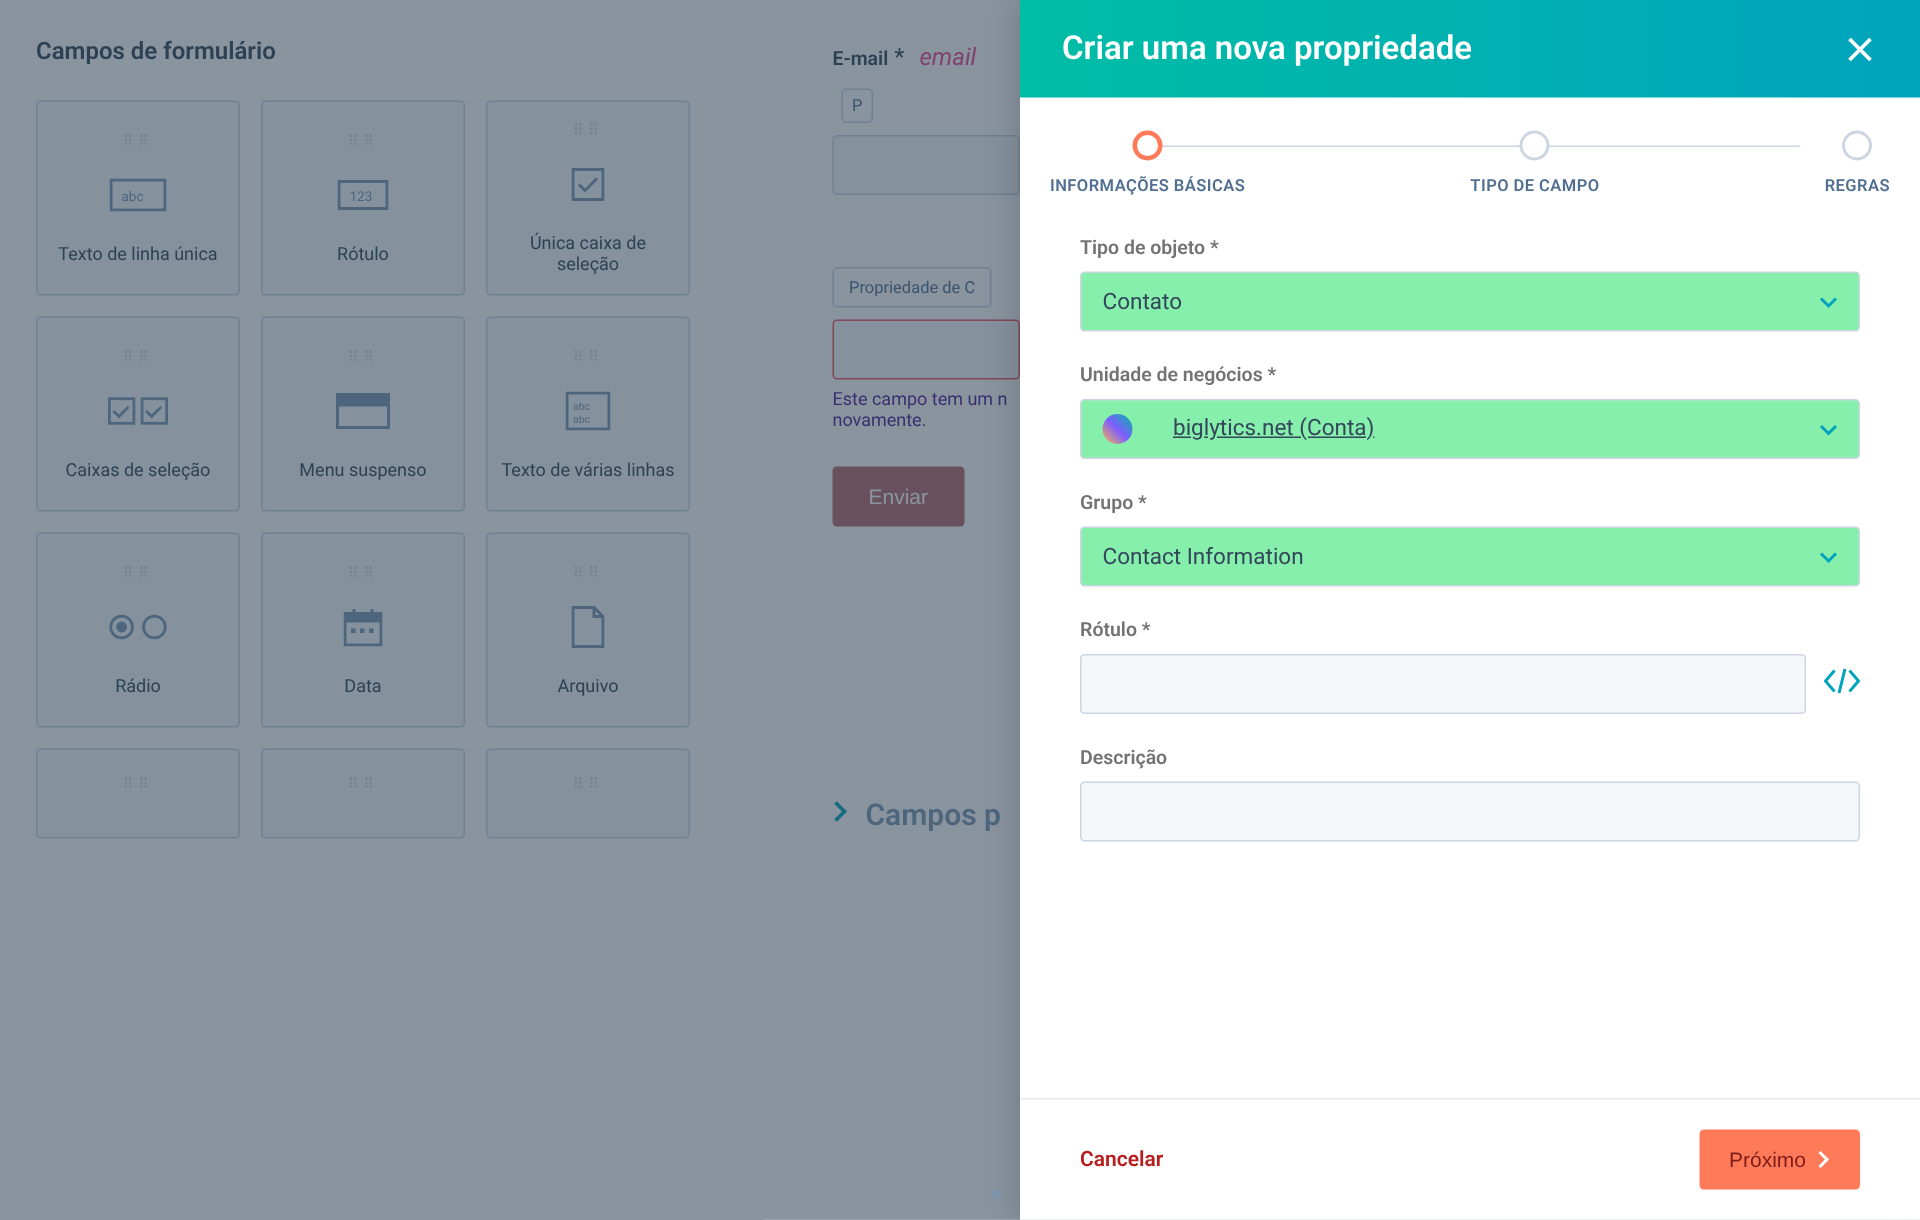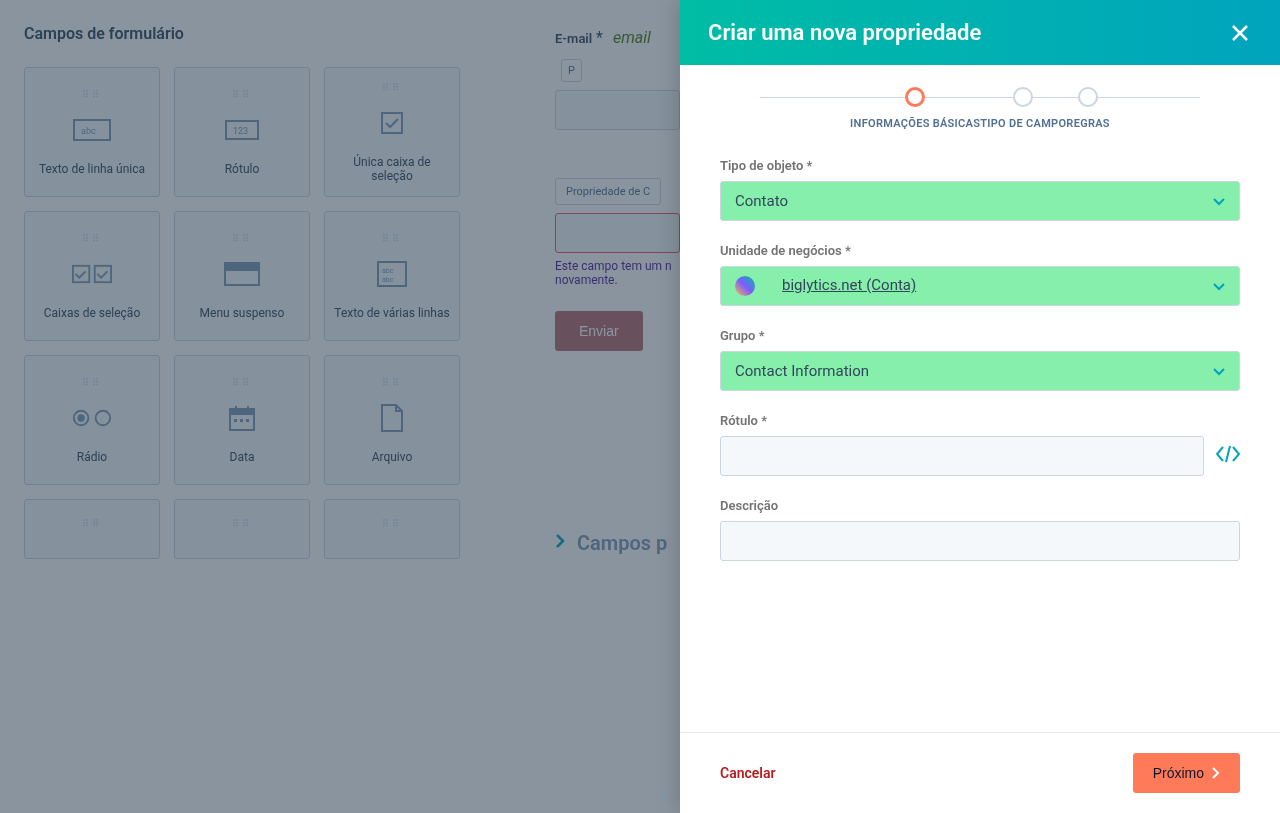--- a/index.html
+++ b/index.html
@@ -12,61 +12,61 @@
 .field-card { border: 1px solid #cbd6e2; border-radius: 3px; height: 130px; display: flex; flex-direction: column; align-items: center; justify-content: center; cursor: pointer; background: #f5f8fa; }
 .field-card .drag-dots { color: #cbd6e2; font-size: 10px; letter-spacing: 3px; margin-bottom: 12px; }
 .field-card .icon-box { width: 40px; height: 36px; display: flex; align-items: center; justify-content: center; margin-bottom: 14px; }
 .field-card .label { font-size: 12px; color: #33475b; text-align: center; padding: 0 8px; }
 
 
 .mid-panel { position: absolute; left: 500px; top: 0; width: 180px; height: 100%; padding: 24px 0; }
 .form-field-row { margin-bottom: 18px; }
 .form-label { font-size: 13px; color: #33475b; font-weight: 600; }
 .form-label-req { color: #33475b; }
-.form-label-italic { font-style: italic; color: #4d7c0f; margin-left: 6px; }
+.form-label-italic { font-style: italic; color: #ec4899; margin-left: 6px; }
 .form-input { width: 100%; height: 40px; border: 1px solid #cbd6e2; border-radius: 3px; margin-top: 8px; background: #f5f8fa; }
 .form-input.error { border-color: #f2545b; }
 .prop-badge { display: inline-block; border: 1px solid #cbd6e2; padding: 6px 10px; font-size: 11px; color: #516f90; border-radius: 3px; margin-top: 12px; }
 .error-text { color: #4c1d95; font-size: 12px; margin-top: 6px; }
 .submit-btn { background: #b76b6b; color: #fff; border: none; padding: 12px 24px; border-radius: 3px; font-size: 14px; margin-top: 24px; cursor: pointer; }
 .campos-row { margin-top: 180px; display: flex; align-items: center; gap: 12px; }
 .campos-row .chev { color: #00a4bd; }
 .campos-row .txt { font-size: 20px; font-weight: 600; color: #7c98b6; }
 
 
 .overlay { position: absolute; left: 0; top: 0; width: 680px; height: 100%; background: rgba(40, 60, 80, 0.55); }
 
 
 .drawer { position: absolute; right: 0; top: 0; width: 600px; height: 100%; background: #fff; display: flex; flex-direction: column; box-shadow: -4px 0 20px rgba(0,0,0,0.15); }
 .drawer-header { background: linear-gradient(90deg, #00bda5, #00a4bd); color: #fff; padding: 20px 28px; display: flex; justify-content: space-between; align-items: center; }
 .drawer-title { font-size: 22px; font-weight: 600; }
 .close-btn { cursor: pointer; width: 24px; height: 24px; display: flex; align-items: center; justify-content: center; }
 
-.stepper { display: flex; justify-content: center; align-items: flex-start; padding: 22px 20px 28px; position: relative; }
+.stepper { display: flex; justify-content: space-between; align-items: flex-start; padding: 22px 20px 28px; position: relative; }
 .stepper::before { content: ""; position: absolute; top: 32px; left: 80px; right: 80px; height: 1px; background: #cbd6e2; }
 .step { display: flex; flex-direction: column; align-items: center; gap: 10px; position: relative; z-index: 1; }
 .step-circle { width: 20px; height: 20px; border-radius: 50%; border: 2px solid #cbd6e2; background: #fff; }
 .step-circle.active { border-color: #ff7a59; border-width: 3px; }
 .step-label { font-size: 11px; font-weight: 600; color: #516f90; letter-spacing: 0.3px; }
 
 .drawer-body { flex: 1; padding: 0 40px 24px; overflow-y: auto; }
 .form-group { margin-bottom: 22px; }
 .fg-label { font-size: 13px; font-weight: 600; color: #737373; margin-bottom: 8px; display: block; }
 .select-box { width: 100%; height: 40px; border: 1px solid #cbd6e2; background: #86efac; border-radius: 3px; display: flex; align-items: center; justify-content: space-between; padding: 0 14px; cursor: pointer; font-size: 15px; color: #33475b; }
 .select-box .caret { color: #00a4bd; }
 .select-box .with-icon { display: flex; gap: 27px; text-decoration: underline; }
 .bu-icon { width: 20px; height: 20px; border-radius: 50%; background: linear-gradient(45deg, #ffb84d, #7c5cff, #00bda5); }
 .text-input { width: 100%; height: 40px; border: 1px solid #cbd6e2; background: #f5f8fa; border-radius: 3px; padding: 0 12px; font-size: 15px; }
 .label-row { display: flex; align-items: center; gap: 12px; }
 .label-row .text-input { flex: 1; }
 .code-icon { color: #00a4bd; cursor: pointer; }
 
 .drawer-footer { border-top: 1px solid #e5eaf0; padding: 20px 40px; display: flex; justify-content: space-between; align-items: center; background: #fff; }
 .cancel-link { color: #b91c1c; font-size: 14px; font-weight: 600; cursor: pointer; }
-.next-btn { background: #ff7a59; color: #0f172a; border: none; padding: 12px 20px; border-radius: 3px; font-size: 14px; font-weight: 500; cursor: pointer; display: flex; align-items: center; gap: 8px; }
+.next-btn { background: #ff7a59; color: #7f1d1d; border: none; padding: 12px 20px; border-radius: 3px; font-size: 14px; font-weight: 500; cursor: pointer; display: flex; align-items: center; gap: 8px; }
 
 .close-x { position: absolute; left: 660px; bottom: 8px; font-size: 16px; color: #7c98b6; cursor: pointer; }
 </style>
 </head>
 <body>
 
 <div class="left-panel">
   <div class="section-title">Campos de formulário</div>
   <div class="fields-grid">
 

